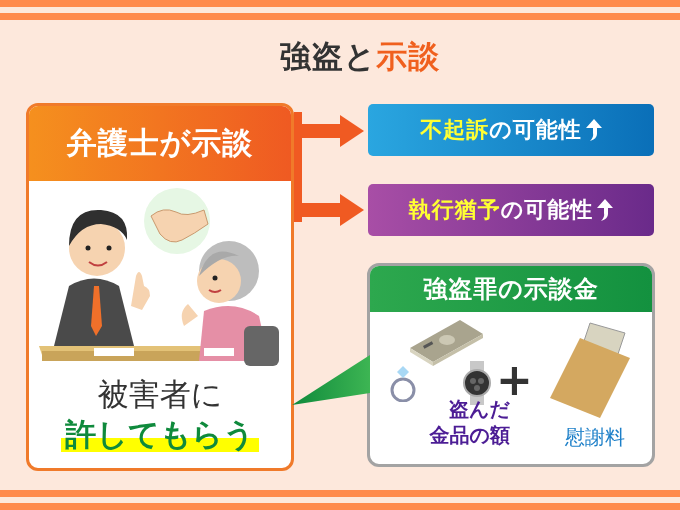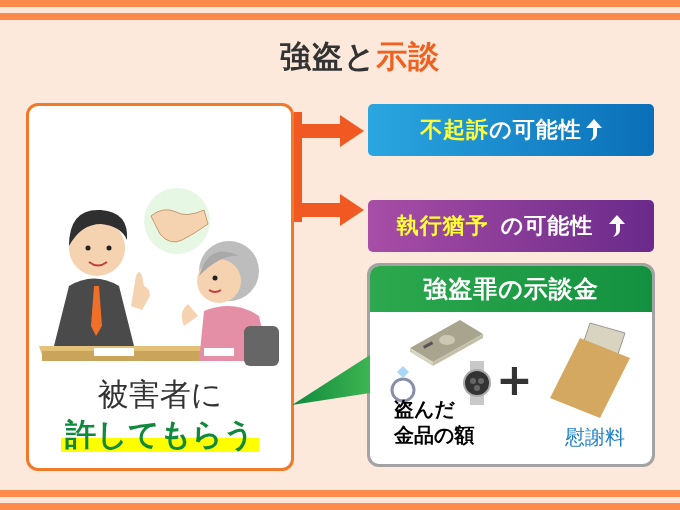--- a/index.html
+++ b/index.html
@@ -15,42 +15,43 @@
   .left-text1 { position: absolute; top: 268px; width: 100%; text-align: center; font-size: 31px; font-weight: normal; color: #333; }
   .left-text2 { position: absolute; top: 308px; width: 100%; text-align: center; font-size: 31px; font-weight: bold; color: #0f8a3c; }
   .hl { background: linear-gradient(transparent 62%, #ffff00 62%); padding: 0 4px; margin-top: 12px; }
 
   .connector { position: absolute; background: #f05a22; }
   .arrowhead { position: absolute; width: 0; height: 0; border-top: 16px solid transparent; border-bottom: 16px solid transparent; border-left: 24px solid #f05a22; }
 
   .pill { position: absolute; left: 368px; width: 286px; height: 52px; border-radius: 5px; color: #fff; font-size: 22px; font-weight: bold; display: flex; align-items: center; justify-content: center; letter-spacing: 1px; }
   .pill .y { color: #ffff33; }
   .pill.blue { top: 104px; background: linear-gradient(90deg, #2aa6e0, #0a6fb8); }
-  .pill.purple { top: 200px; background: linear-gradient(90deg, #a84ea6, #6a2a8a); gap: 12px; }
+  .pill.purple { top: 184px; background: linear-gradient(90deg, #a84ea6, #6a2a8a); }
   .up { display: inline-block; margin-left: 4px; }
 
   .right-box { position: absolute; left: 367px; top: 263px; width: 288px; height: 204px; border: 3px solid #a3a3a3; border-radius: 12px; background: #fff; overflow: hidden; }
   .right-head { position: absolute; left: 0; top: 0; width: 100%; height: 46px; background: linear-gradient(90deg, #2da84e, #13913f); color: #fff; font-size: 24px; font-weight: bold; display: flex; align-items: center; justify-content: center; letter-spacing: 1px; }
   .pointer { position: absolute; left: 292px; top: 355px; width: 78px; height: 60px; }
 
-  .stolen-label { position: absolute; left: 24px; top: 130px; width: 110px; text-align: left; font-size: 20px; font-weight: bold; color: #000000; line-height: 26px; }
+  .stolen-label { position: absolute; left: 30px; top: 130px; width: 110px; text-align: right; font-size: 20px; font-weight: bold; color: #4c1d95; line-height: 26px; }
   .fee-label { position: absolute; left: 175px; top: 158px; width: 100px; text-align: center; font-size: 20px; font-weight: normal; color: #1c7fc8; }
   .plus { position: absolute; left: 126px; top: 92px; font-size: 44px; font-weight: bold; color: #333; line-height: 44px; }
 </style>
 </head>
 <body>
 
 <div class="stripe" style="top:0;height:7px;"></div>
 <div class="stripe" style="top:13px;height:7px;"></div>
 
 <div class="title">
   <span>強盗と</span><span class="accent">示談</span>
 </div>
 
 <div class="left-box">
+  <div class="left-head">弁護士が示談</div>
   <svg class="illust" viewBox="0 0 245 180">
     <circle cx="138" cy="35" r="33" fill="#e6f7e4"></circle>
     <path d="M112 30 q12 -10 25 -4 q10 6 28 -2 l4 14 q-14 10 -26 16 q-12 6 -22 -6 z" fill="#f6d3b0" stroke="#c9996e" stroke-width="1"></path>
     <rect x="10" y="175" width="0" height="0"></rect>
     <path d="M0 160 L215 160 L230 175 L5 175 Z" fill="#e3c277"></path>
     <rect x="3" y="165" width="220" height="10" fill="#c9a45a"></rect>
     <path d="M30 100 q25 -15 50 0 l15 60 h-80 z" fill="#4a4a4a"></path>
     <polygon points="55,100 60,100 63,140 57,150 52,140" fill="#f0702a"></polygon>
     <circle cx="58" cy="62" r="28" fill="#f6d3b0"></circle>
     <path d="M30 60 q0 -38 32 -36 q28 2 26 30 q-6 -14 -26 -16 q-20 0 -32 22 z" fill="#2f2f2f"></path>

